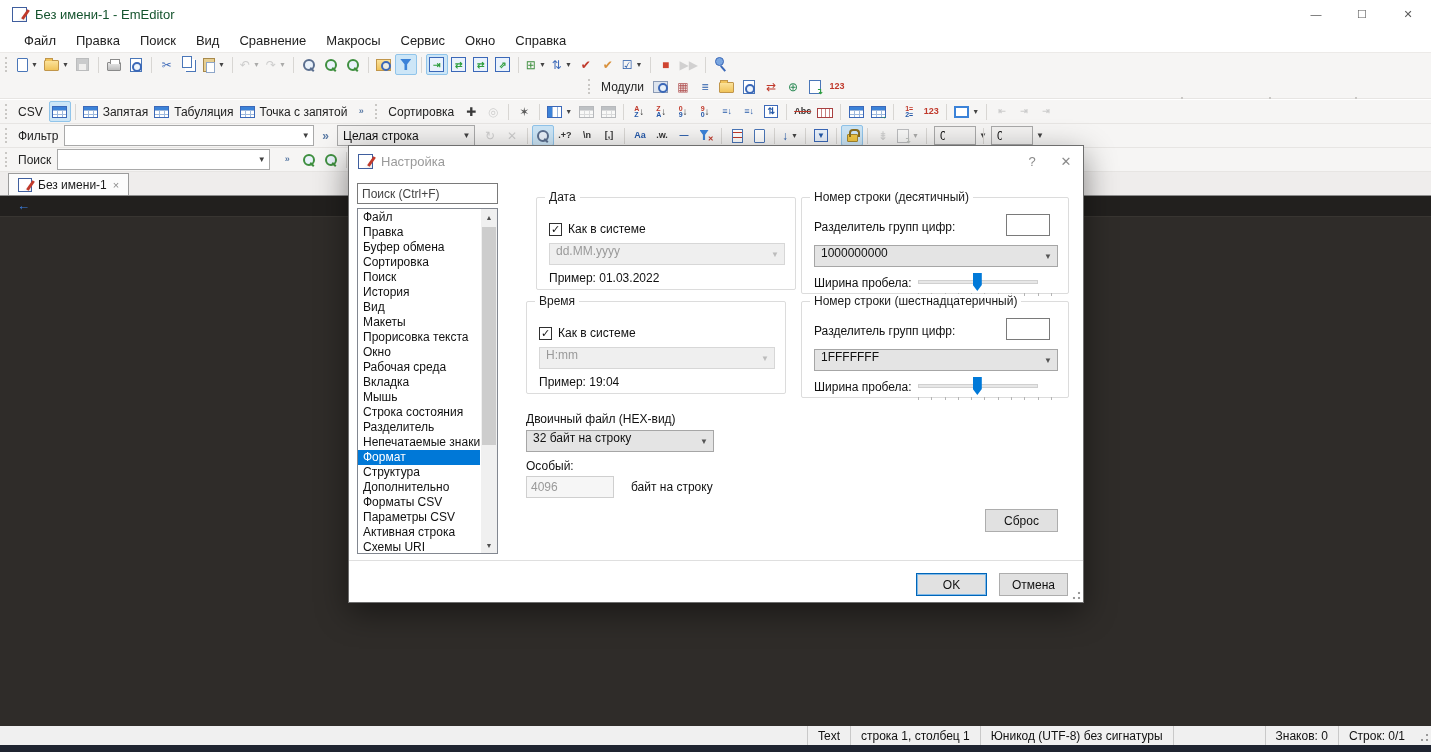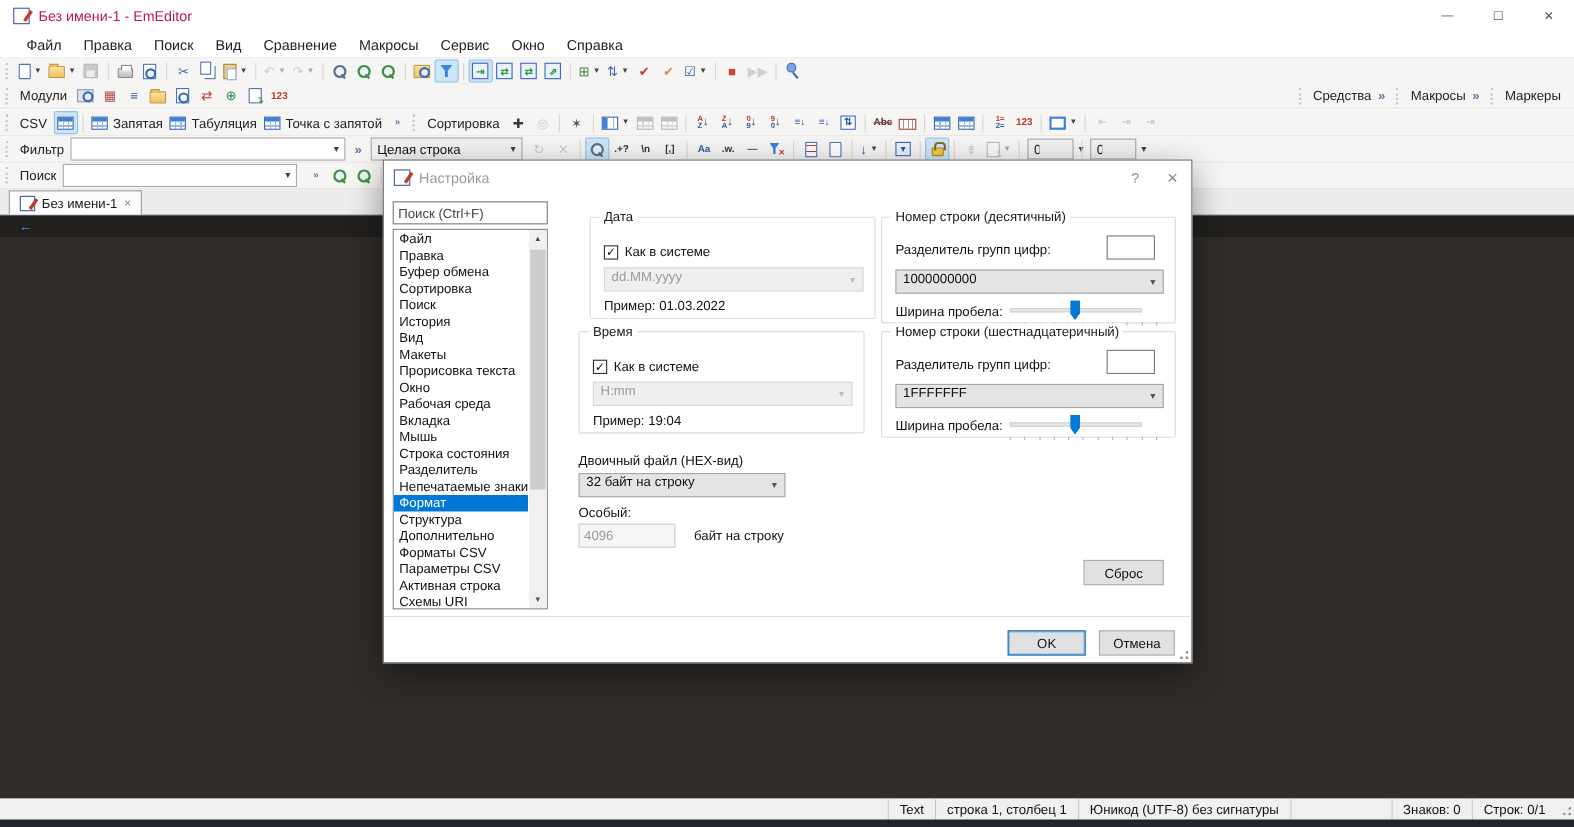--- a/index.html
+++ b/index.html
@@ -5,32 +5,32 @@
   * { box-sizing: border-box; margin: 0; padding: 0; }
   html,body { width:1431px; height:752px; overflow:hidden; }
   body { font-family:"Liberation Sans", sans-serif; font-size:12px; color:#1a1a1a; background:#fff; position:relative; }
 
   .row { position:absolute; left:0; right:0; display:flex; align-items:center; }
 
   
   #titlebar { top:0; height:28px; background:#fff; }
   .appicon { width:15px; height:15px; background:linear-gradient(135deg,#ffffff 60%,#e9e9e9); border:1px solid #3f5e9e; position:relative; margin:0 8px 0 12px; flex:none; }
   .appicon::after { content:''; position:absolute; right:-1px; top:1px; width:3px; height:11px; background:#c0392b; transform:rotate(35deg); }
-  #window-title { color:#be185d; font-size:13px; }
+  #window-title { color:#14532d; font-size:13px; }
   .wctrls { margin-left:auto; display:flex; height:100%; }
   .wbtn { width:46px; height:100%; display:flex; align-items:center; justify-content:center; color:#5a5a5a; font-size:11px; }
 
   
   #menubar { top:28px; height:25px; background:#fff; border-bottom:1px solid #eceae8; padding-left:14px; }
   .menu-item { padding:0 10px; font-size:13px; color:#222; height:100%; display:flex; align-items:center; }
 
   
   .toolbar { background:#f6f5f4; border-bottom:1px solid #e7e5e3; padding-left:2px; }
   #tb1 { top:53px; height:24px; }
-  #tb2 { top:76px; height:23px; }
+  #tb2 { top:76px; height:23px;flex-direction:column; }
   #tb3 { top:100px; height:24px; }
   #tb4 { top:124px; height:24px; }
   #tb5 { top:148px; height:24px; }
   .grip { width:4px; height:15px; border-left:2px dotted #c9c7c4; margin:0 5px 0 3px; flex:none; }
   .sep  { width:1px; height:16px; background:#d8d6d3; margin:0 4px; flex:none; }
   .tbtn { height:21px; min-width:22px; display:inline-flex; align-items:center; justify-content:center; gap:2px; border:1px solid transparent; border-radius:2px; padding:0 2px; flex:none; }
   .tbtn.act { background:#cde6f7; border-color:#90c4ea; }
   .tbtn.dis { opacity:.42; filter:grayscale(.9); }
   .caret { font-size:7px; color:#444; margin-left:1px; }
   .glyph { font-size:12px; line-height:1; }

